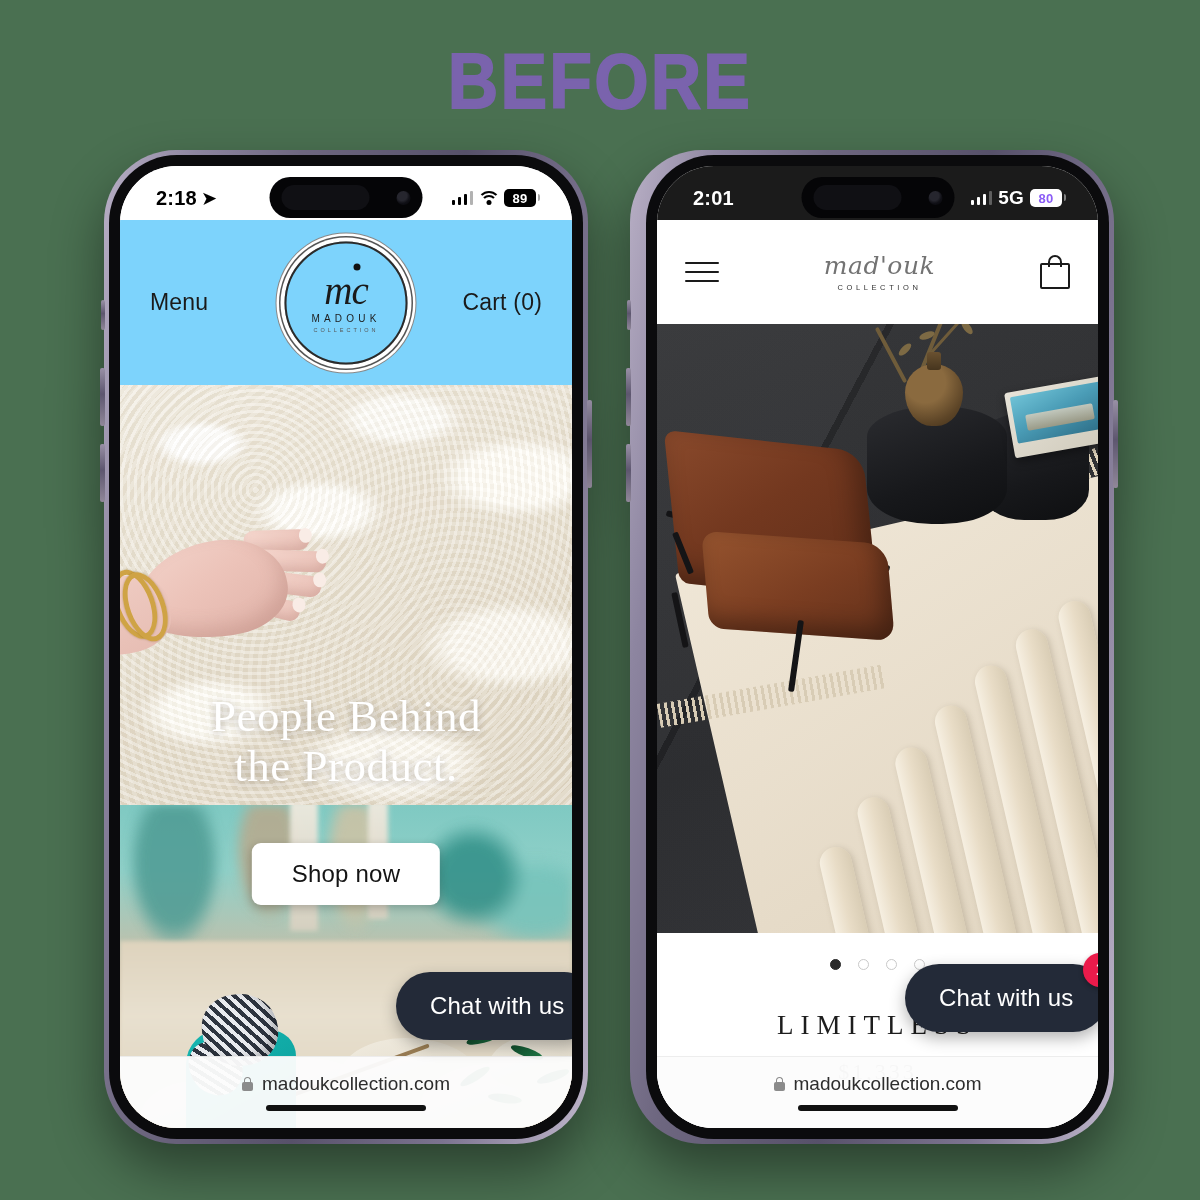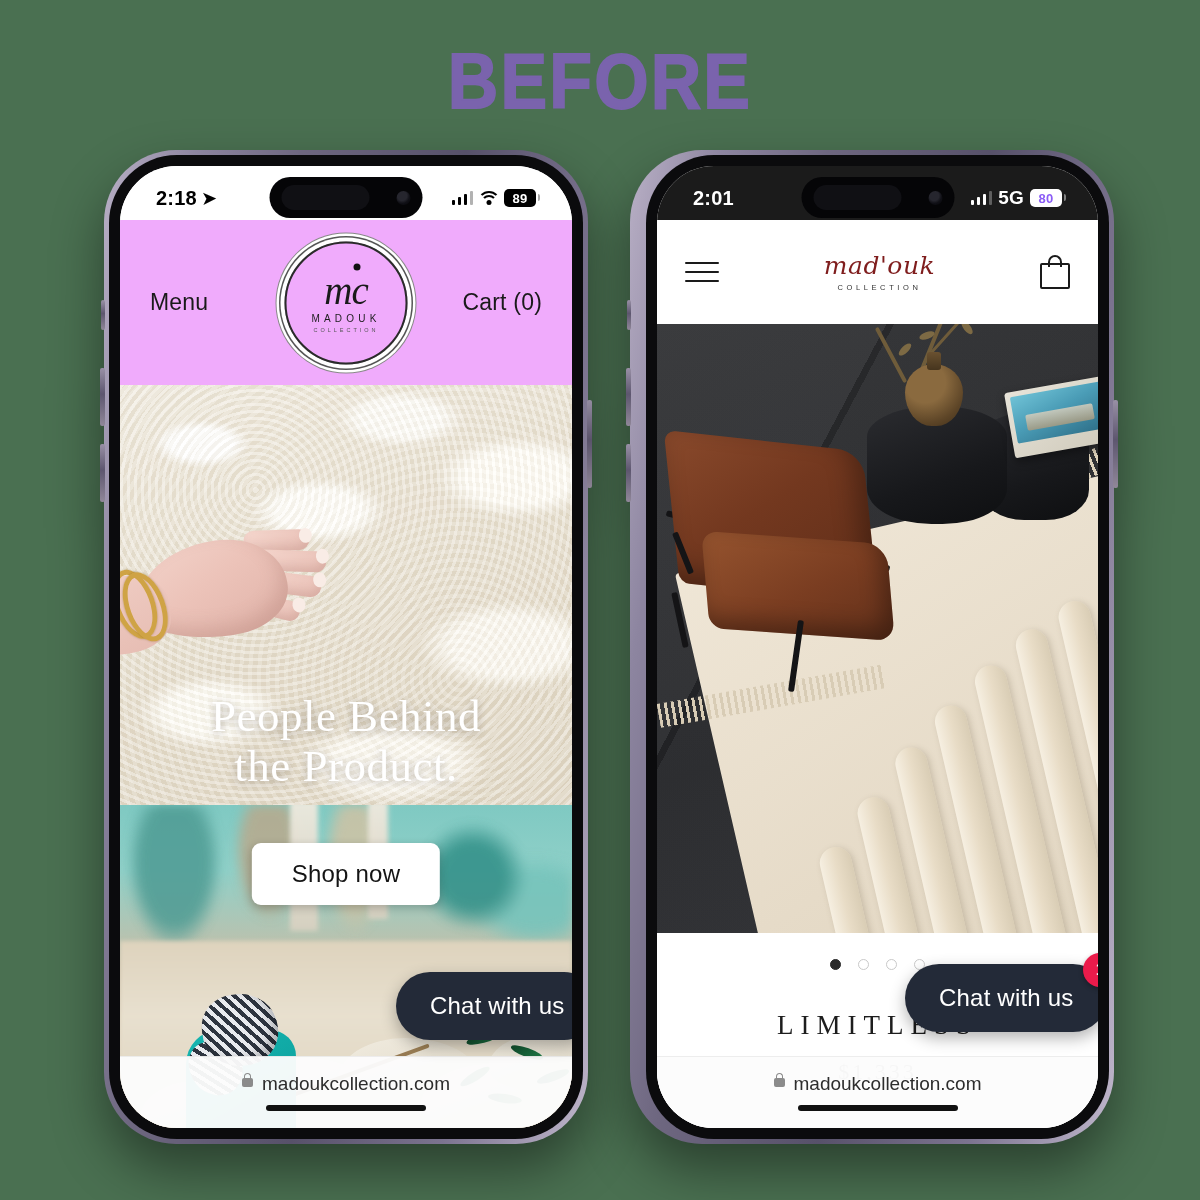--- a/index.html
+++ b/index.html
@@ -114,21 +114,21 @@
   .dyn-island .lens { width: 14px; height:14px; border-radius:50%;
     background: radial-gradient(circle at 40% 35%, #26262e 0 38%, #101016 60%, #050509 100%); }
   .dyn-island .pill-in { position:absolute; left:12px; top:8px; width:88px;height:25px;
     border-radius:14px; background:#101014; }
 
   
   .site { position:absolute; inset: 0; top: 54px; display:flex; flex-direction:column; }
 
   
   .hdr-left {
-    background:#f0abfc; height: 165px; flex: none;
+    background:#7dd3fc; height: 165px; flex: none;
     display:flex; align-items:center; justify-content:space-between;
     padding: 0 30px; position: relative;
   }
   .hdr-link { font-size: 23px; color:#1a1a1a; letter-spacing:.2px; }
   .logo-circle {
     position:absolute; left:50%; top: 50%; transform: translate(-50%,-50%);
     width: 123px; height:123px; border-radius:50%;
     border: 2.5px solid #2b2b2b;
     box-shadow: 0 0 0 4px #fff, 0 0 0 5.5px #555, 0 0 0 8px #fff, 0 0 0 9px #888;
     display:flex; flex-direction:column; align-items:center; justify-content:center;
@@ -149,21 +149,21 @@
   .hdr-right {
     background:#fff; height: 104px; flex:none;
     display:flex; align-items:center; justify-content:space-between;
     padding: 0 28px;
   }
   .hamburger { width: 34px; display:flex; flex-direction:column; gap:7px; }
   .hamburger i { display:block; height:2px; background:#1a1a1a; border-radius:1px;}
   .logo-r { text-align:center; }
   .logo-r-main {
     font-family:"DejaVu Serif", serif; font-style:italic; font-size: 25px;
-    color:#7f1d1d; letter-spacing:.5px; line-height:1;
+    color:#737373; letter-spacing:.5px; line-height:1;
   }
   .logo-r-sub { font-size:7.5px; letter-spacing:3.6px; color:#333; margin-top:5px;}
   .bag-ico { width: 30px; height: 34px; position: relative; }
   .bag-ico .body { position:absolute; bottom:0; left:0; width:30px; height:26px;
     border:2px solid #1a1a1a; border-radius: 2px; }
   .bag-ico .handle { position:absolute; top:0; left:8px; width:14px; height:12px;
     border:2px solid #1a1a1a; border-bottom:none; border-radius: 7px 7px 0 0;}
 
   
   .hero-left {
@@ -439,21 +439,21 @@
   #chat-right { left: 248px; bottom: 96px; }
 
   
   .urlbar {
     position:absolute; left:0; right:0; bottom:0; height: 72px; z-index: 20;
     background: rgba(252,252,252,.96);
     display:flex; flex-direction:column; align-items:center;
     padding-top: 16px;
     border-top: 1px solid rgba(0,0,0,.06);
   }
-  .urlbar-row { display:flex; align-items:flex-start; gap: 9px; }
+  .urlbar-row { display:flex; align-items:center; gap: 9px; }
   .lock {
     width: 11px; height: 14px; position: relative; display:inline-block;
   }
   .lock .shackle{
     position:absolute; top:0; left: 2px; width: 7px; height: 7px;
     border: 1.8px solid #8b8b8b; border-bottom: none; border-radius: 4px 4px 0 0;
   }
   .lock .bodyl{
     position:absolute; bottom:0; left:0; width: 11px; height: 9px;
     background:#8b8b8b; border-radius: 2px;

